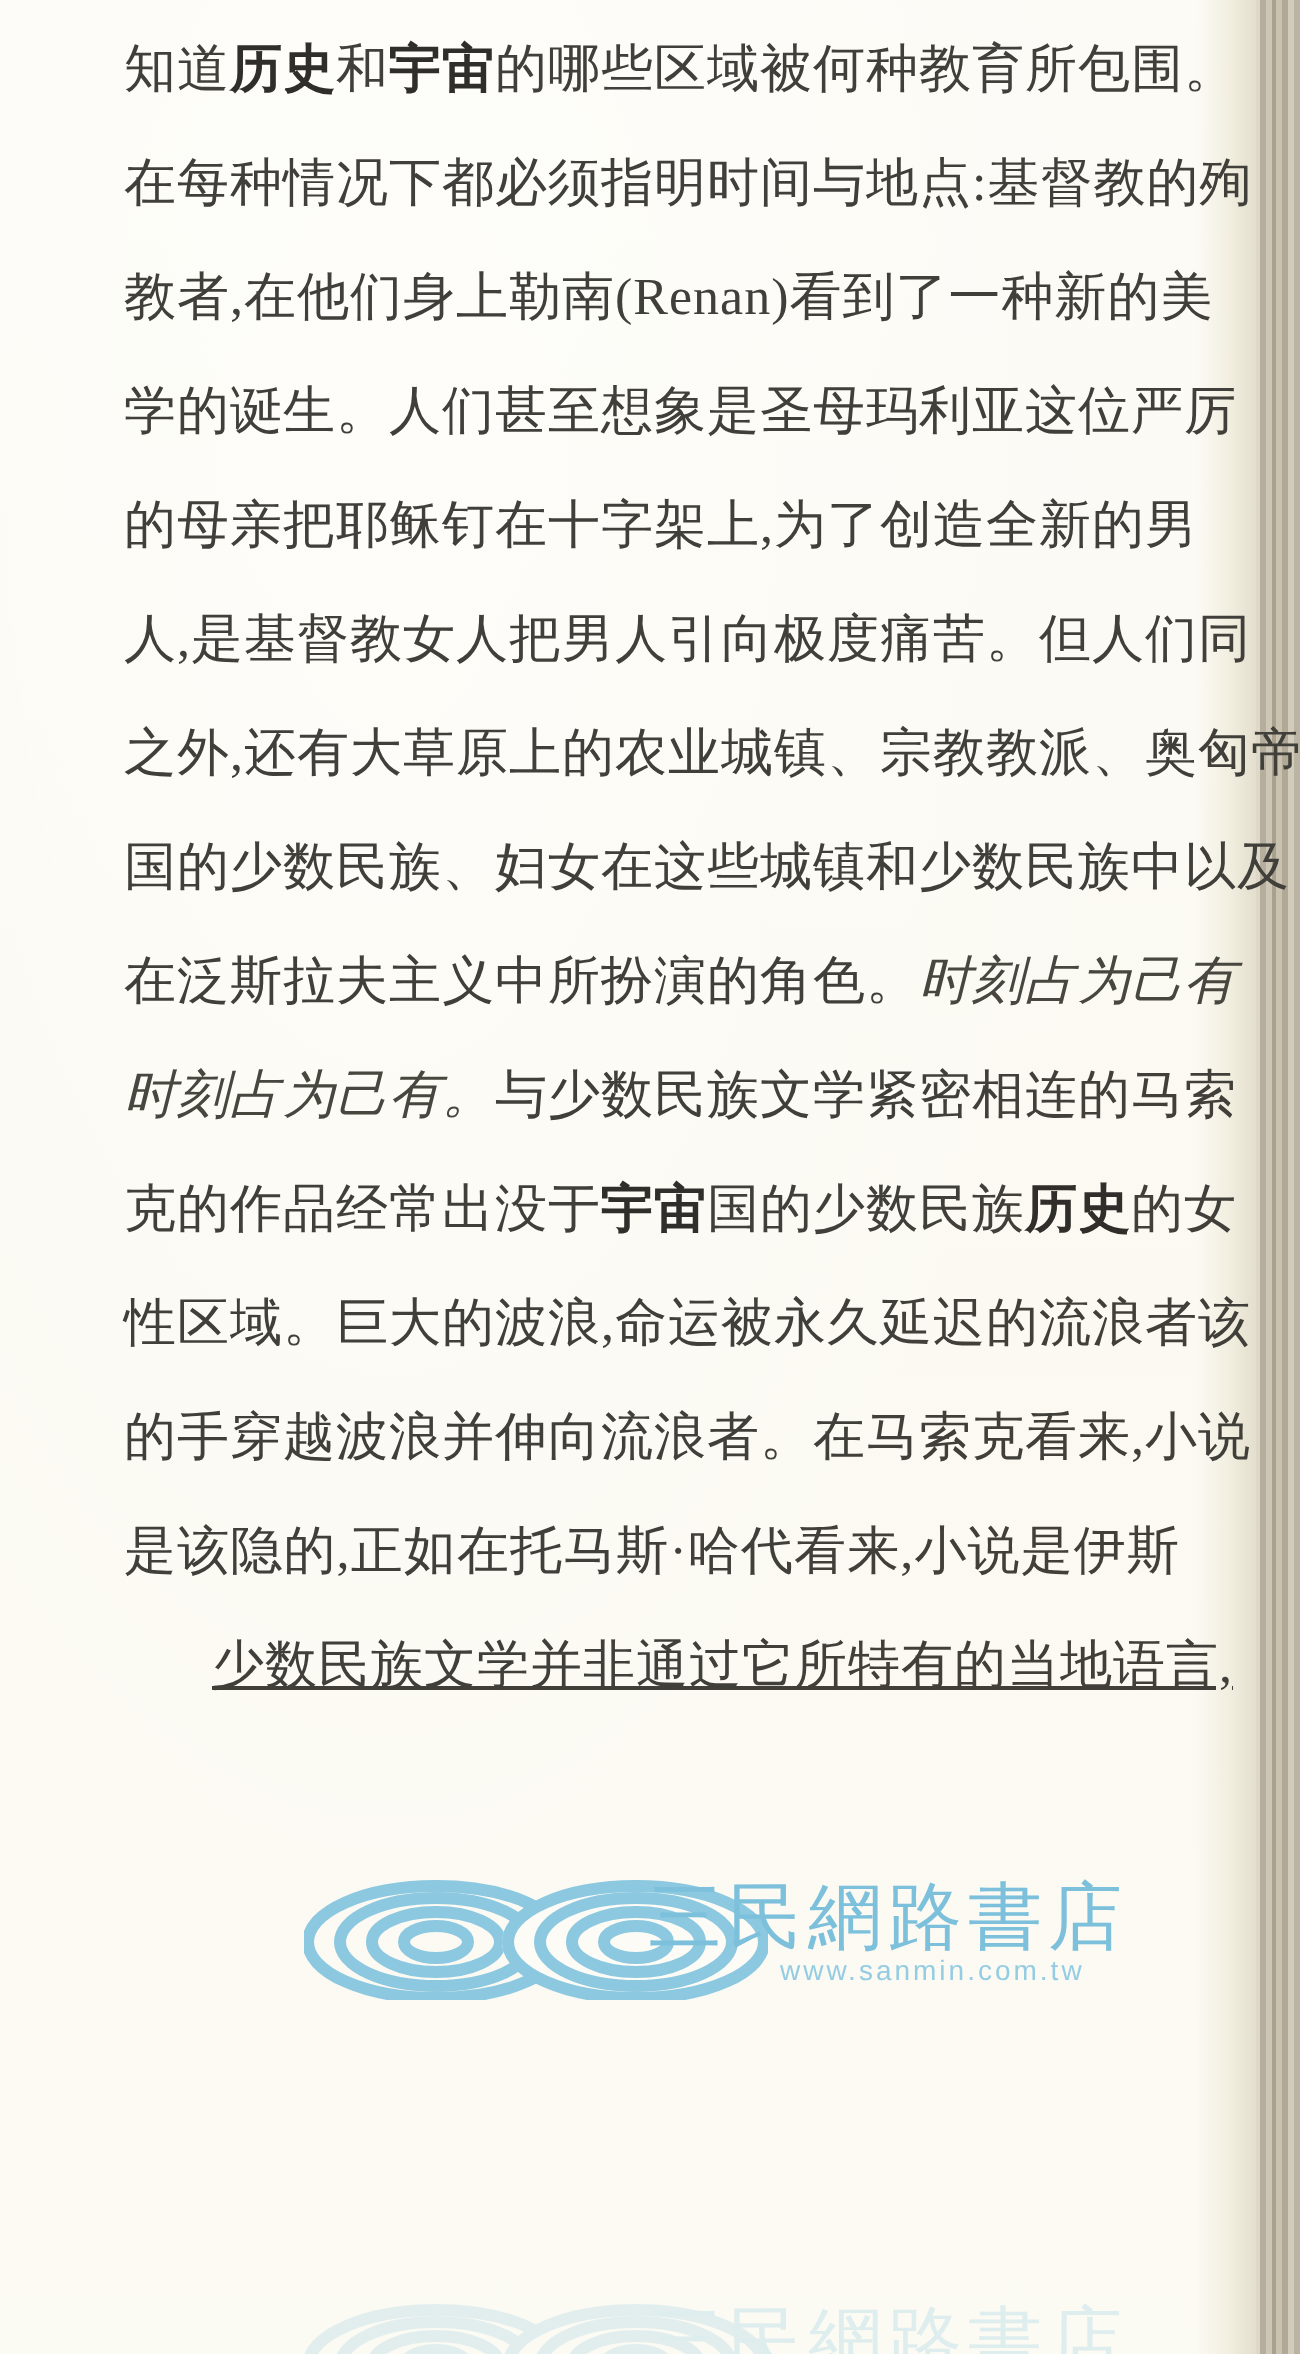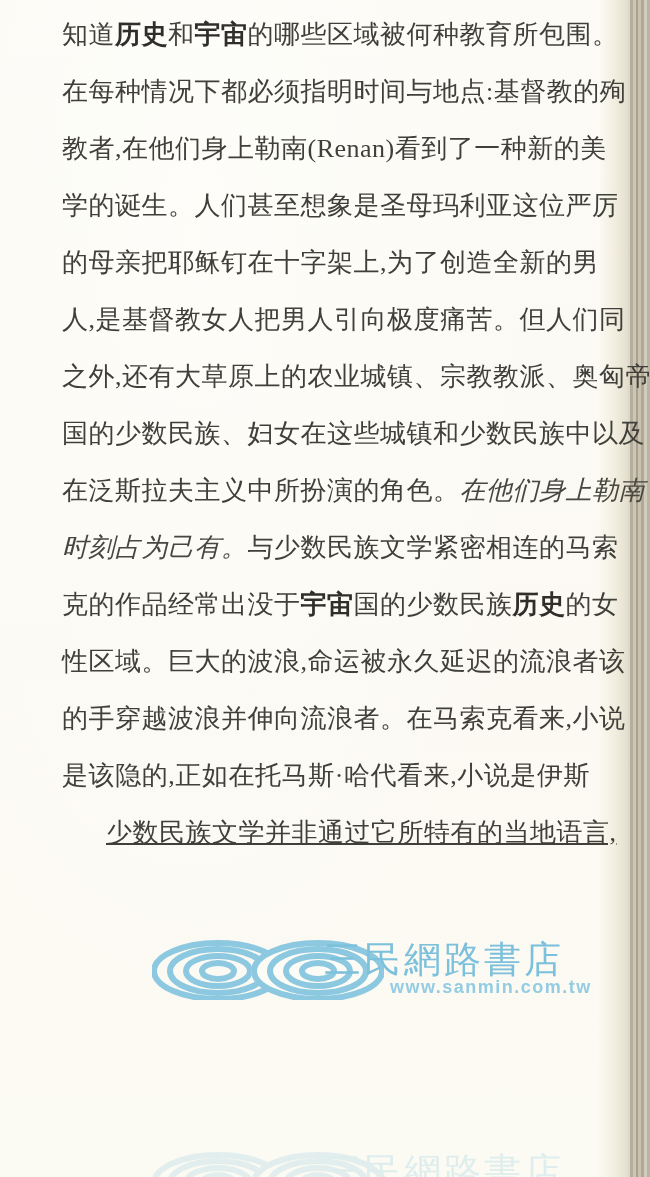--- a/index.html
+++ b/index.html
@@ -65,24 +65,23 @@
   .wm-mid{top:938px;}
   .wm-bottom{top:1150px;opacity:.22;}
   .wm-logo{position:absolute;left:0;top:2px;}
   .wm-text{
     position:absolute;left:172px;top:2px;
     font-size:37px;line-height:40px;font-weight:400;
     letter-spacing:3px;color:#7cc0db;white-space:nowrap;
   }
   .wm-url{
     position:absolute;left:238px;top:39px;
-    font-size:18px;letter-spacing:1.5px;
+    font-size:14px;letter-spacing:1.5px;
     color:#93cce3;white-space:nowrap;
     font-family:"Liberation Sans","DejaVu Sans",sans-serif;
-    font-weight:bold;
   }
 </style>
 </head>
 <body>
 
 <div class="page">
   <div class="page-tone"></div>
 
   <div class="watermark wm-mid">
     <svg class="wm-logo" width="232" height="60" viewBox="0 0 232 60">
@@ -126,21 +125,21 @@
 
   <div class="text-block" id="text-block">
       <div class="line"><span class="seg-normal">知道</span><span class="seg-bold">历史</span><span class="seg-normal">和</span><span class="seg-bold">宇宙</span><span class="seg-normal">的哪些区域被何种教育所包围。</span></div>
       <div class="line"><span class="seg-normal">在每种情况下都必须指明时间与地点:基督教的殉</span></div>
       <div class="line"><span class="seg-normal">教者,在他们身上勒南(Renan)看到了一种新的美</span></div>
       <div class="line"><span class="seg-normal">学的诞生。人们甚至想象是圣母玛利亚这位严厉</span></div>
       <div class="line"><span class="seg-normal">的母亲把耶稣钉在十字架上,为了创造全新的男</span></div>
       <div class="line"><span class="seg-normal">人,是基督教女人把男人引向极度痛苦。但人们同</span></div>
       <div class="line"><span class="seg-normal">之外,还有大草原上的农业城镇、宗教教派、奥匈帝</span></div>
       <div class="line"><span class="seg-normal">国的少数民族、妇女在这些城镇和少数民族中以及</span></div>
-      <div class="line"><span class="seg-normal">在泛斯拉夫主义中所扮演的角色。</span><span class="seg-kai">在他们身上勒南</span></div>
+      <div class="line"><span class="seg-normal">在泛斯拉夫主义中所扮演的角色。</span><span class="seg-kai">时刻占为己有</span></div>
       <div class="line"><span class="seg-kai">时刻占为己有。</span><span class="seg-normal">与少数民族文学紧密相连的马索</span></div>
       <div class="line"><span class="seg-normal">克的作品经常出没于</span><span class="seg-bold">宇宙</span><span class="seg-normal">国的少数民族</span><span class="seg-bold">历史</span><span class="seg-normal">的女</span></div>
       <div class="line"><span class="seg-normal">性区域。巨大的波浪,命运被永久延迟的流浪者该</span></div>
       <div class="line"><span class="seg-normal">的手穿越波浪并伸向流浪者。在马索克看来,小说</span></div>
       <div class="line"><span class="seg-normal">是该隐的,正如在托马斯·哈代看来,小说是伊斯</span></div>
       <div class="line no-fill indent"><span class="seg-normal">少数民族文学并非通过它所特有的当地语言,</span></div>
     </div>
 
   <div class="gutter-soft"></div>
   <div class="gutter"></div>

